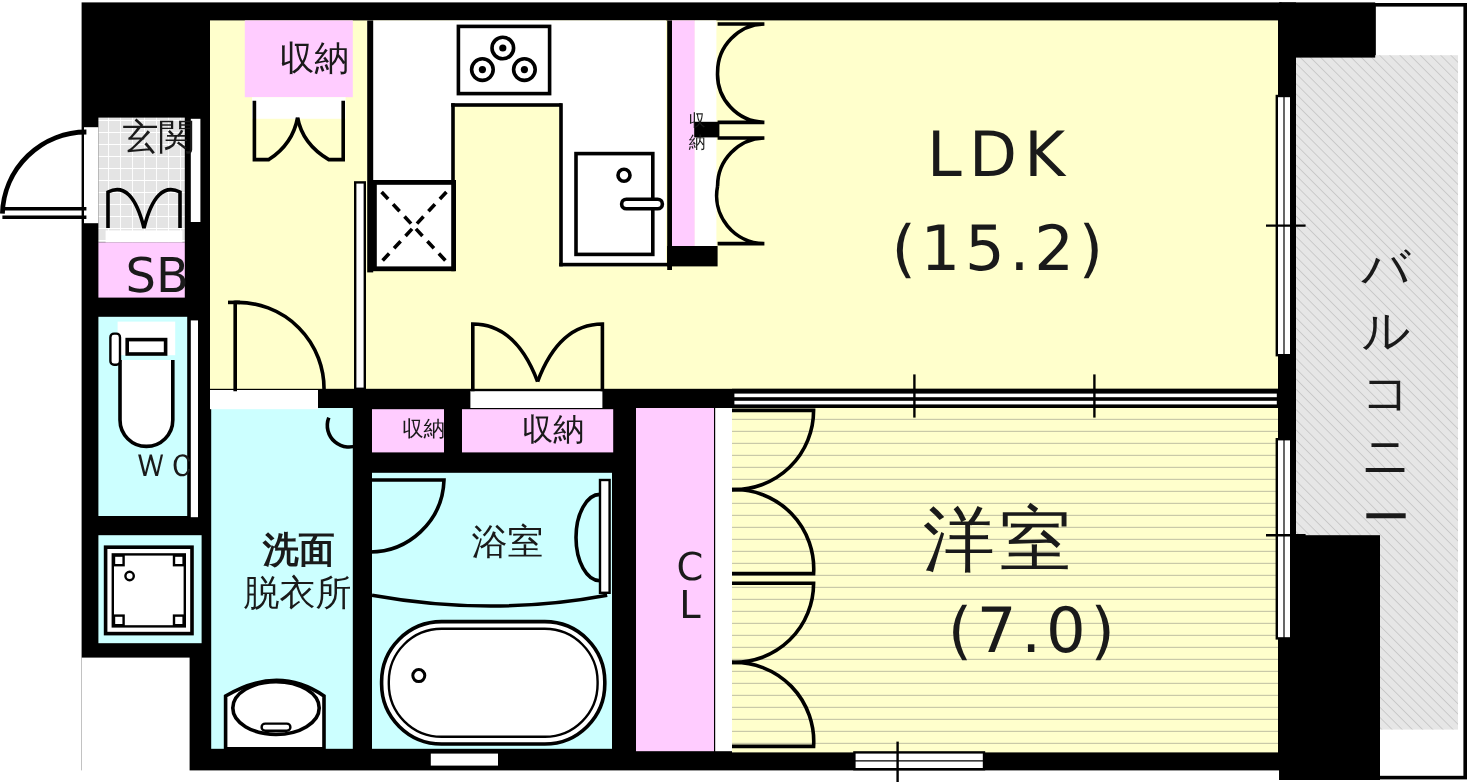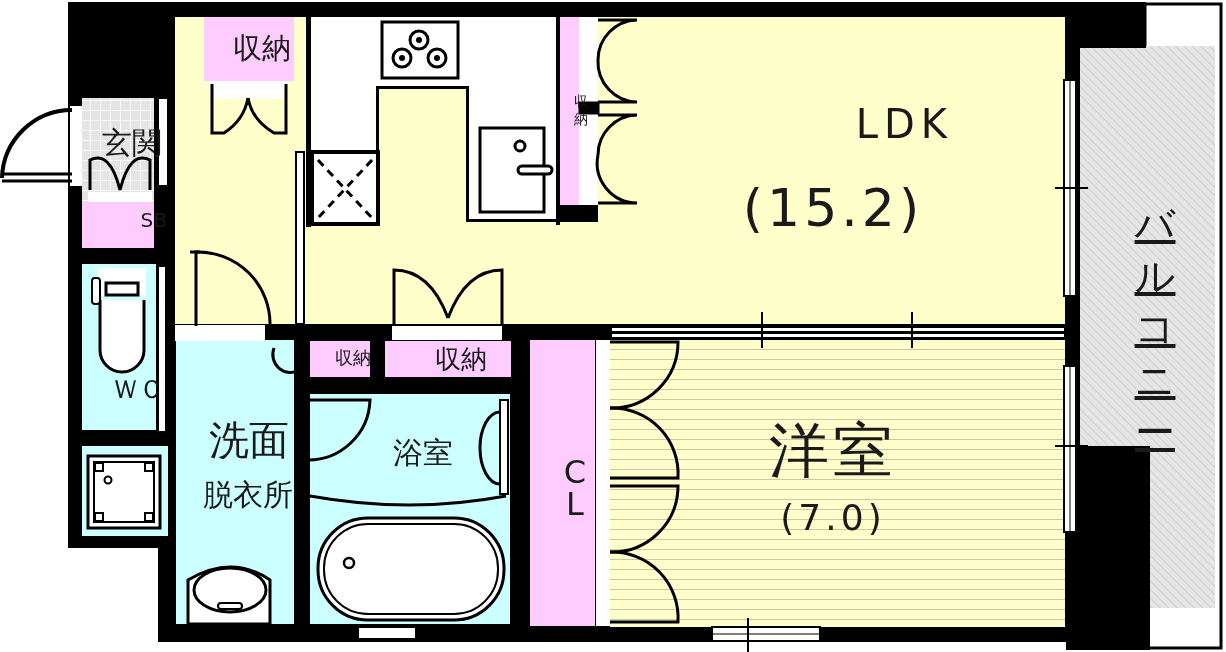--- a/index.html
+++ b/index.html
@@ -190,33 +190,33 @@
     <line x1="1055" y1="446" x2="1088" y2="446" stroke="#000" stroke-width="2"></line>
   </g>
   <g>
     <rect x="712" y="627" width="108" height="14" fill="#fff" stroke="#000" stroke-width="2"></rect>
     <line x1="712" y1="634" x2="820" y2="634" stroke="#000" stroke-width="1"></line>
     <line x1="748" y1="618" x2="748" y2="652" stroke="#000" stroke-width="2"></line>
   </g>
   <rect x="358" y="627" width="58" height="12" fill="#fff" stroke="#000" stroke-width="2"></rect>
 </svg>
 
-<div class="lbl room-lbl" style="left:700px;top:104px;width:240px;font-size:40px;letter-spacing:6px;text-align:right;">LDK</div>
+<div class="lbl room-lbl" style="left:700px;top:104px;width:240px;font-size:52px;letter-spacing:6px;">LDK</div>
 <div class="lbl room-lbl" style="left:700px;top:182px;width:240px;font-size:52px;letter-spacing:4px;">(15.2)</div>
 
 <div class="lbl room-lbl" style="left:720px;top:420px;width:200px;font-size:60px;letter-spacing:4px;">洋室</div>
-<div class="lbl room-lbl" style="left:720px;top:500px;width:200px;font-size:36px;letter-spacing:4px;">(7.0)</div>
-
-<div class="lbl room-lbl" style="left:1120px;top:198px;width:44px;font-size:40px;white-space:normal;word-break:break-all;line-height:1.3;text-decoration:underline;">バルコニー</div>
-
-<div class="lbl room-lbl" style="left:80px;top:128px;width:78px;font-size:30px;">玄関</div>
-<div class="lbl room-lbl" style="left:82px;top:210px;width:72px;font-size:20px;text-align:right;">SB</div>
+<div class="lbl room-lbl" style="left:720px;top:500px;width:200px;font-size:52px;letter-spacing:4px;text-align:right;">(7.0)</div>
+
+<div class="lbl room-lbl" style="left:1120px;top:198px;width:44px;font-size:40px;white-space:normal;word-break:break-all;line-height:1.3;">バルコニー</div>
+
+<div class="lbl room-lbl" style="left:80px;top:100px;width:78px;font-size:30px;">玄関</div>
+<div class="lbl room-lbl" style="left:82px;top:210px;width:72px;font-size:40px;">SB</div>
 <div class="lbl room-lbl" style="left:82px;top:376px;width:87px;font-size:26px;">ＷＣ</div>
 
-<div class="lbl room-lbl" style="left:176px;top:420px;width:120px;font-size:40px;">洗面</div>
+<div class="lbl room-lbl" style="left:176px;top:444px;width:120px;font-size:30px;font-weight:bold;">洗面</div>
 <div class="lbl room-lbl" style="left:172px;top:480px;width:126px;font-size:30px;">脱衣所</div>
 
 <div class="lbl room-lbl" style="left:360px;top:438px;width:100px;font-size:30px;">浴室</div>
 
 <div class="lbl room-lbl" style="left:540px;top:456px;width:44px;font-size:32px;">C</div>
 <div class="lbl room-lbl" style="left:540px;top:488px;width:44px;font-size:32px;">L</div>
 
 <div class="lbl room-lbl" style="left:204px;top:34px;width:90px;font-size:29px;">収納</div>
 <div class="lbl room-lbl" style="left:557px;top:94px;width:22px;font-size:14px;">収</div>
 <div class="lbl room-lbl" style="left:557px;top:112px;width:22px;font-size:14px;">納</div>

